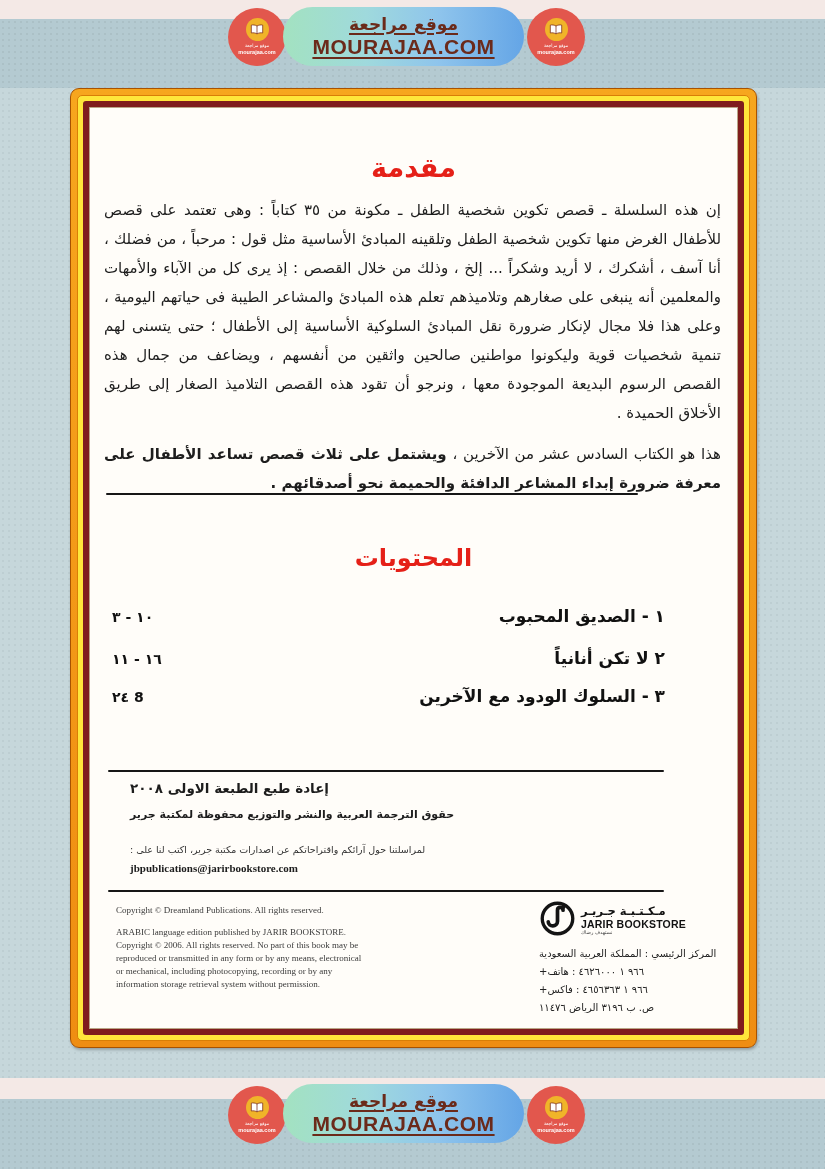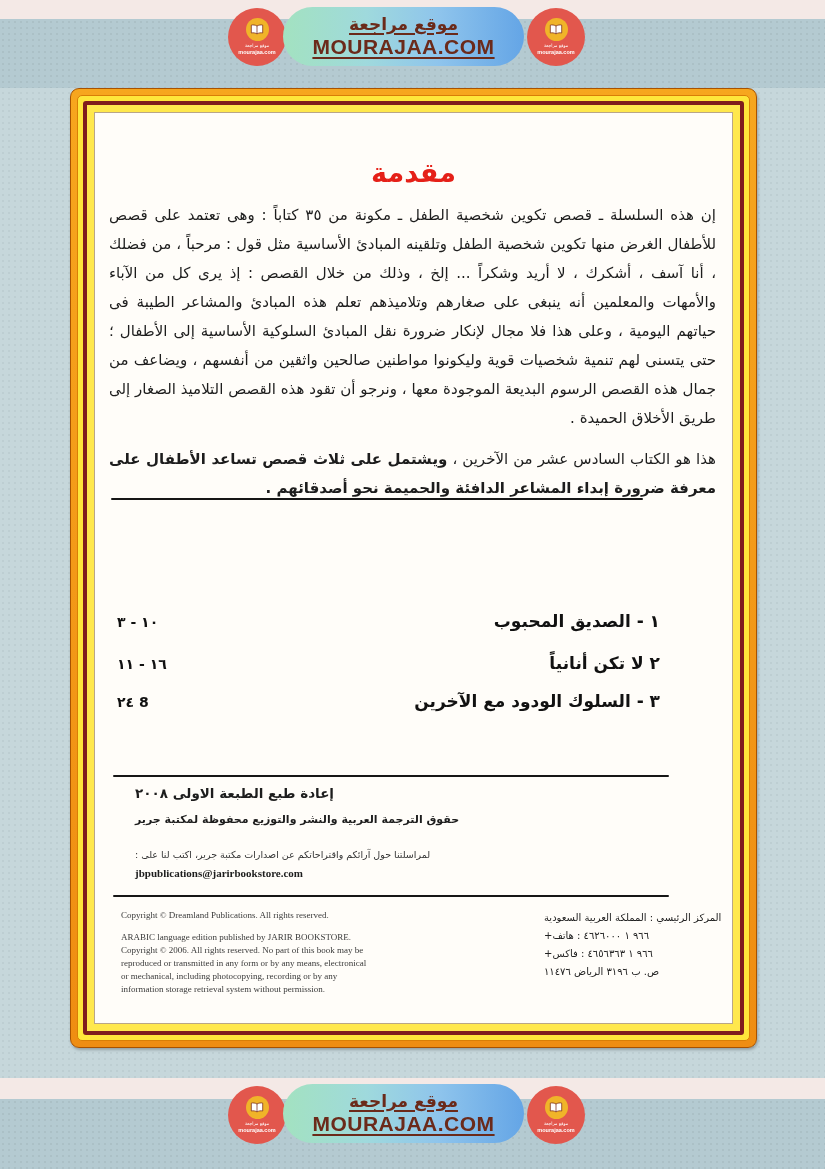--- a/index.html
+++ b/index.html
@@ -32,22 +32,22 @@
         display:flex;align-items:center;justify-content:center;margin-bottom:2px;}
   .badge .b1{font-size:4.5px;line-height:1.3;}
   .badge .b2{font-size:5.5px;font-weight:bold;line-height:1.3;font-family:"Liberation Sans",sans-serif;}
 
   
   .gold-frame{position:absolute;left:70px;top:88px;width:687px;height:960px;
         background:linear-gradient(180deg,#f7a61e,#ef8d12);border:1px solid #a85200;
         border-radius:9px;padding:6px;box-shadow:1px 2px 3px rgba(0,0,0,0.25);}
   .gf-yellow{width:100%;height:100%;background:#ffe63a;border-radius:5px;padding:5px;
         border:1px solid #d97e06;}
-  .gf-red{width:100%;height:100%;background:#ffe84d;border:4px solid #7f1d1d;border-radius:3px;
-        padding:7px;}
+  .gf-red{width:100%;height:100%;background:#ffe84d;border:6px solid #7f1d1d;border-radius:3px;
+        }
   .page{width:100%;height:100%;background:#fffdf9;border:1px solid #b9a687;position:relative;
         overflow:hidden;}
 
   .intro-title{position:absolute;top:44px;left:0;width:100%;text-align:center;
         color:#e52018;font-size:27px;font-weight:bold;}
   .intro-body{position:absolute;top:88px;left:14px;right:16px;direction:rtl;
         text-align:justify;color:#1d1d1d;font-size:15px;line-height:29px;}
   .intro-body p{margin:0;}
   .intro-body p + p{margin-top:12px;}
 
@@ -127,20 +127,21 @@
 
         <div class="intro-title">مقدمة</div>
 
         <div class="intro-body">
           <p>إن هذه السلسلة ـ قصص تكوين شخصية الطفل ـ مكونة من ٣٥ كتاباً : وهى تعتمد على قصص للأطفال الغرض منها تكوين شخصية الطفل وتلقينه المبادئ الأساسية مثل قول : مرحباً ، من فضلك ، أنا آسف ، أشكرك ، لا أريد وشكراً ... إلخ ، وذلك من خلال القصص : إذ يرى كل من الآباء والأمهات والمعلمين أنه ينبغى على صغارهم وتلاميذهم تعلم هذه المبادئ والمشاعر الطيبة فى حياتهم اليومية ، وعلى هذا فلا مجال لإنكار ضرورة نقل المبادئ السلوكية الأساسية إلى الأطفال ؛ حتى يتسنى لهم تنمية شخصيات قوية وليكونوا مواطنين صالحين واثقين من أنفسهم ، ويضاعف من جمال هذه القصص الرسوم البديعة الموجودة معها ، ونرجو أن تقود هذه القصص التلاميذ الصغار إلى طريق الأخلاق الحميدة .</p>
           <p><span>هذا هو الكتاب السادس عشر من الآخرين ، </span><b>ويشتمل على ثلاث قصص تساعد الأطفال على معرفة ضرورة إبداء المشاعر الدافئة والحميمة نحو أصدقائهم .</b></p>
         </div>
 
         <div class="divider div1"></div>
 
+        <div class="contents-title">المحتويات</div>
 
         <div class="toc-row toc1">
           <span class="p">١٠ - ٣</span>
           <span class="t">١ - الصديق المحبوب</span>
         </div>
         <div class="toc-row toc2">
           <span class="p">١٦ - ١١</span>
           <span class="t">٢  لا تكن أنانياً</span>
         </div>
         <div class="toc-row toc3">
@@ -156,20 +157,34 @@
         <div class="pub pub-contact">لمراسلتنا حول آرائكم واقتراحاتكم عن اصدارات مكتبة جرير، اكتب لنا على :</div>
 
         <div class="divider div3"></div>
 
         <div class="copyright">
           <p>Copyright © Dreamland Publications. All rights reserved.</p>
           <p>ARABIC language edition published by JARIR BOOKSTORE. Copyright © 2006. All rights reserved. No part of this book may be reproduced or transmitted in any form or by any means, electronical or mechanical, including photocopying, recording or by any information storage retrieval system without permission.</p>
         </div>
 
         <div class="jarir">
+          <div class="jarir-head">
+            <span>
+              <svg viewBox="0 0 40 40" width="37" height="37">
+                <circle cx="20" cy="20" r="16.5" fill="none" stroke="#141414" stroke-width="3.6"></circle>
+                <path d="M26 11 c0 -4 -6 -4 -6 0 v12 c0 6.5 -10 6.5 -10 0.5" fill="none" stroke="#141414" stroke-width="4" stroke-linecap="round"></path>
+                <circle cx="26.5" cy="7.5" r="2.1" fill="#141414"></circle>
+              </svg>
+            </span>
+            <span class="jarir-names">
+              <span class="jarir-ar">مـكـتـبـة جـريـر</span>
+              <span class="jarir-en">JARIR BOOKSTORE</span>
+              <span class="jarir-tag">نستهدف رضاك</span>
+            </span>
+          </div>
           <div class="jarir-info">
             <div dir="rtl" style="text-align:left;">المركز الرئيسي : المملكة العربية السعودية</div>
             <div dir="ltr">+٩٦٦  ١  ٤٦٢٦٠٠٠ : هاتف</div>
             <div dir="ltr">+٩٦٦  ١  ٤٦٥٦٣٦٣ : فاكس</div>
             <div dir="ltr">ص. ب  ٣١٩٦  الرياض  ١١٤٧٦</div>
           </div>
         </div>
 
      </div>
     </div>

